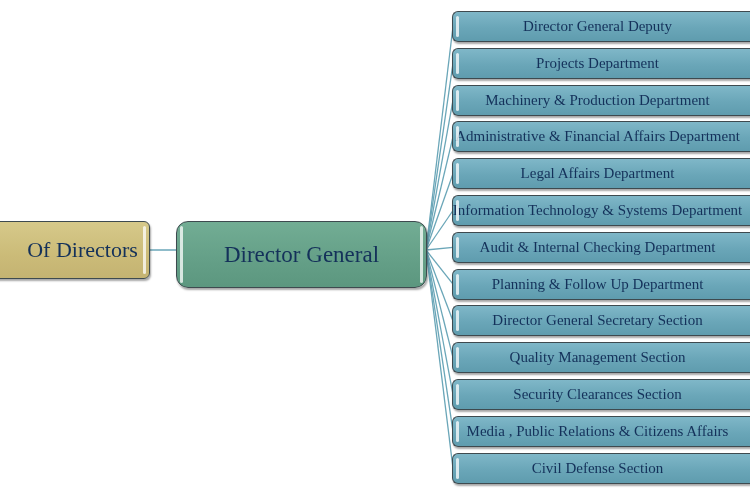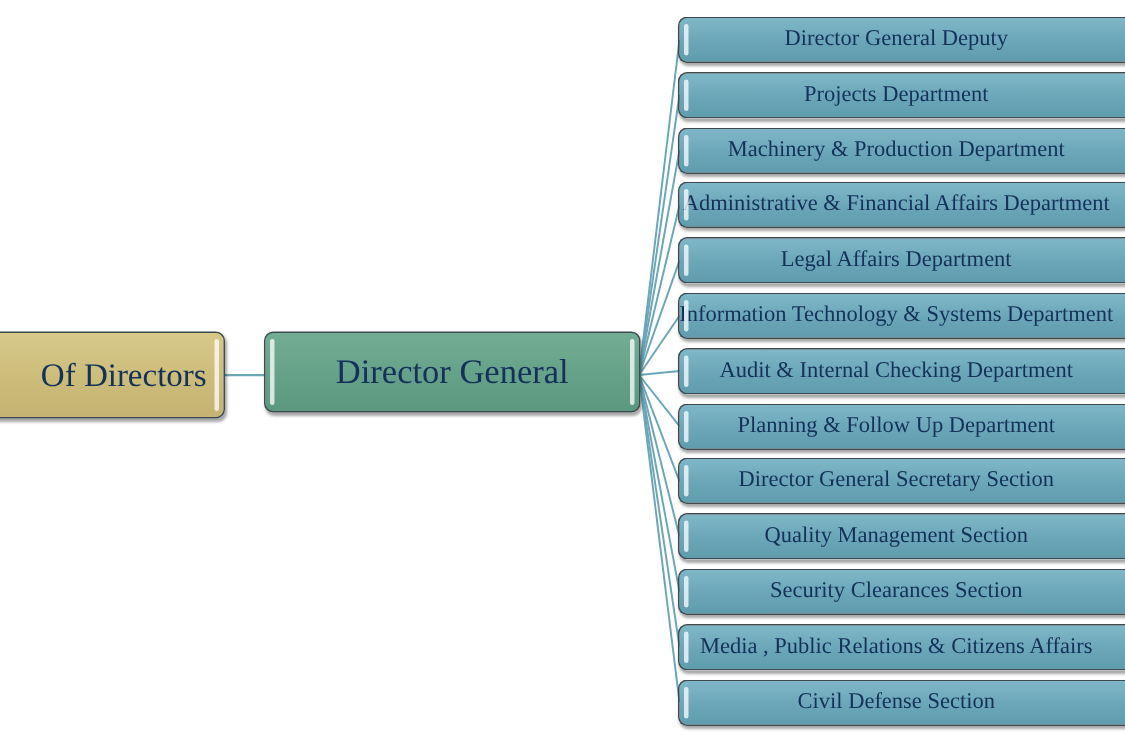--- a/index.html
+++ b/index.html
@@ -26,23 +26,24 @@
     content: ""; position: absolute; right: 3px; top: 4px; bottom: 4px; width: 3px;
     border-radius: 2px; background: rgba(255,255,255,0.75);
   }
   .root {
     left: -20px; top: 221px; width: 170px; height: 58px;
     background: linear-gradient(#d6c98a, #cbbb78 60%, #c4b372);
     font-size: 22px;
   }
   .root .label { padding-left: 20px; margin-left: 15px; }
   .mid {
-    left: 176px; top: 221px; width: 251px; height: 54px;
+    left: 176px; top: 221px; width: 251px; height: 67px;
     background: linear-gradient(#72ad94, #649f87 60%, #5c977f);
     font-size: 23px;
+    border-radius: 12px;
   }
   .child {
     left: 452px; width: 320px; height: 31px;
     background: linear-gradient(#7fb7c8, #6aa6b8 55%, #5f9cae);
     font-size: 15px;
     justify-content: flex-start;
     border-right: none;
     border-radius: 6px 0 0 6px;
   }
   .child .label { display: block; width: 380px; text-align: center; margin-left: -30px; }

